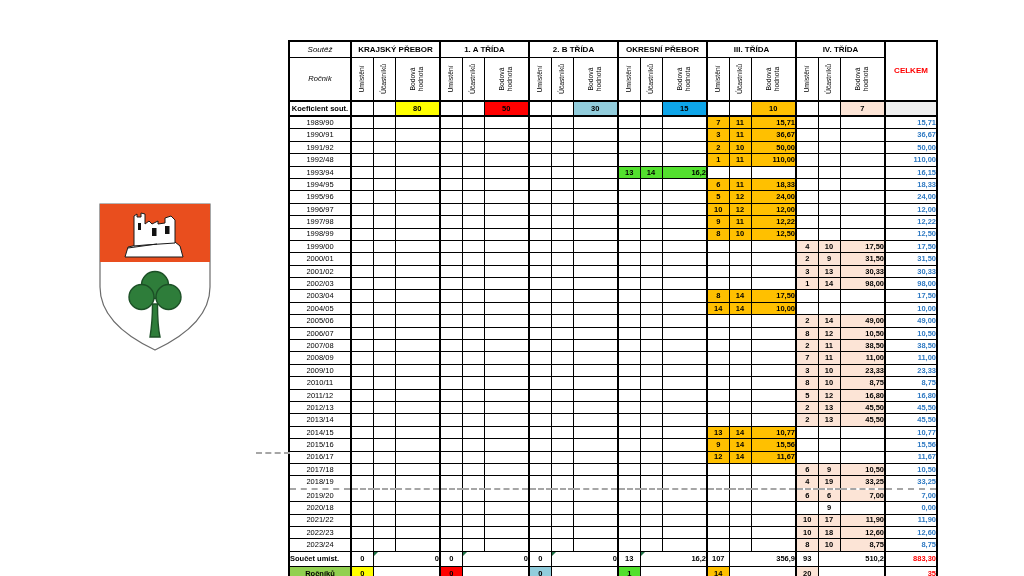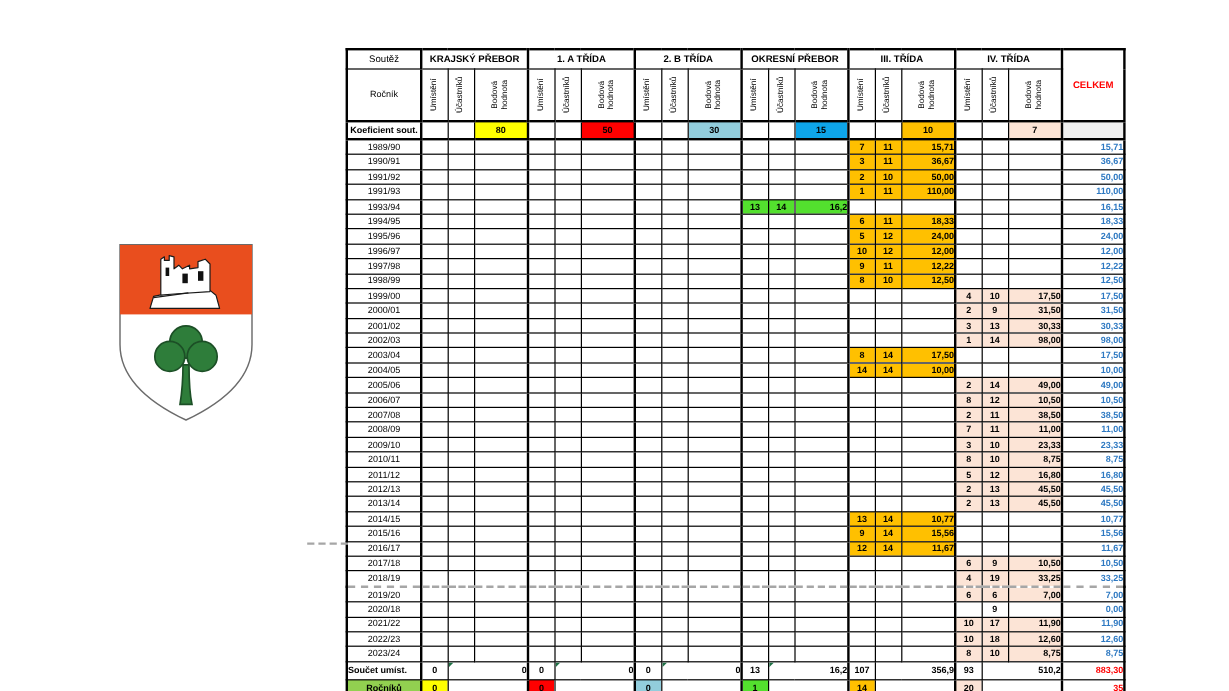--- a/index.html
+++ b/index.html
@@ -10,21 +10,21 @@
   #emblem{position:absolute;left:95px;top:201px;}
   #tblwrap{position:absolute;left:288px;top:40px;}
   table.t{border-collapse:collapse;table-layout:fixed;border:2px solid #000;}
   table.t td{padding:0;margin:0;vertical-align:middle;overflow:hidden;
      border:1px solid #000;font-size:7.5px;line-height:1;}
   
   tr.hdr1 td{height:15px;font-weight:bold;font-size:8px;text-align:center;border-bottom:1px solid #000;}
   tr.hdr2 td{height:42px;}
   td.lbl{border-right:2px solid #000 !important;}
   td.thickL{border-left:2px solid #000 !important;}
-  td.soutez,td.rocnik{font-size:8px;text-align:center;}
+  td.soutez,td.rocnik{font-size:8px;text-align:center;font-style:italic;}
   .rotbox{position:relative;height:42px;width:100%;}
   .rot{position:absolute;left:50%;top:50%;transform:translate(-50%,-50%) rotate(-90deg);
        white-space:nowrap;font-size:6.8px;line-height:1.15;text-align:center;}
   td.celkemHead{font-weight:bold;font-size:11px;text-align:center;}
   
   tr.koef td{height:13px;border-top:2px solid #000;border-bottom:2px solid #000;}
   td.koeflbl{font-weight:bold;font-size:7.2px;text-align:center;padding-left:2px;}
   td.koefval{font-weight:bold;text-align:center;}
   td.koefcelkem{background:#efefef;}
   
@@ -290,21 +290,21 @@
             <td class="bod"></td>
             <td class="num thickL" style="background: rgb(255, 192, 0);">2</td>
             <td class="num" style="background: rgb(255, 192, 0);">10</td>
             <td class="bod" style="background: rgb(255, 192, 0);">50,00</td>
             <td class="num thickL"></td>
             <td class="num"></td>
             <td class="bod"></td>
             <td class="celkem" style="color: rgb(46, 121, 194);">50,00</td>
           </tr>
           <tr>
-            <td class="year">1991/93</td>
+            <td class="year">1992/48</td>
             <td class="num thickL"></td>
             <td class="num"></td>
             <td class="bod"></td>
             <td class="num thickL"></td>
             <td class="num"></td>
             <td class="bod"></td>
             <td class="num thickL"></td>
             <td class="num"></td>
             <td class="bod"></td>
             <td class="num thickL"></td>

